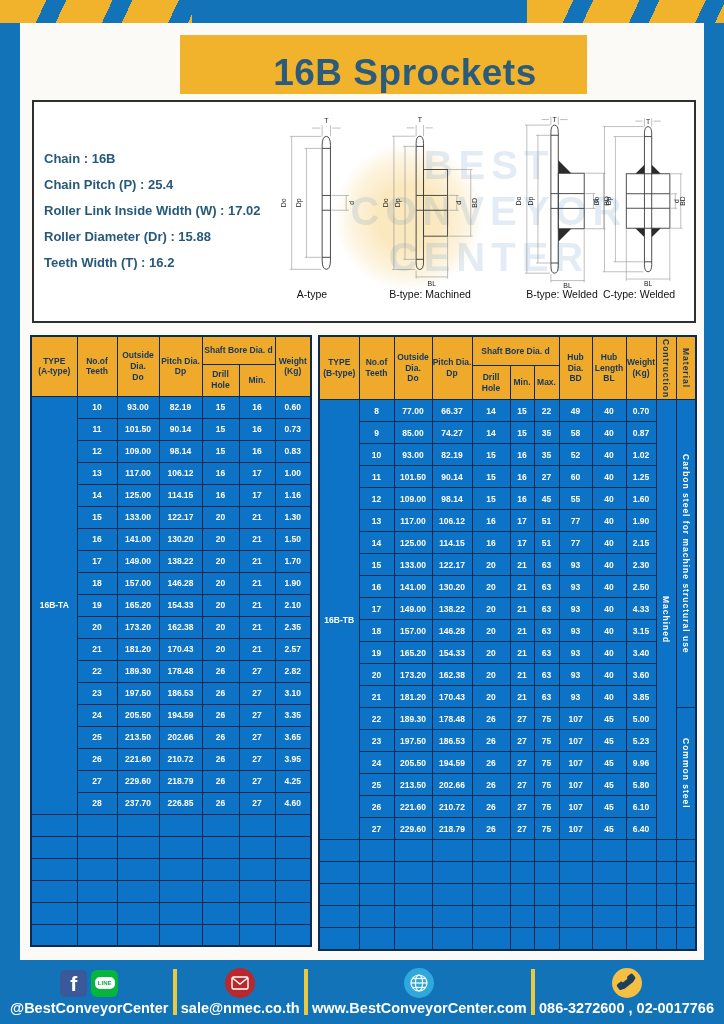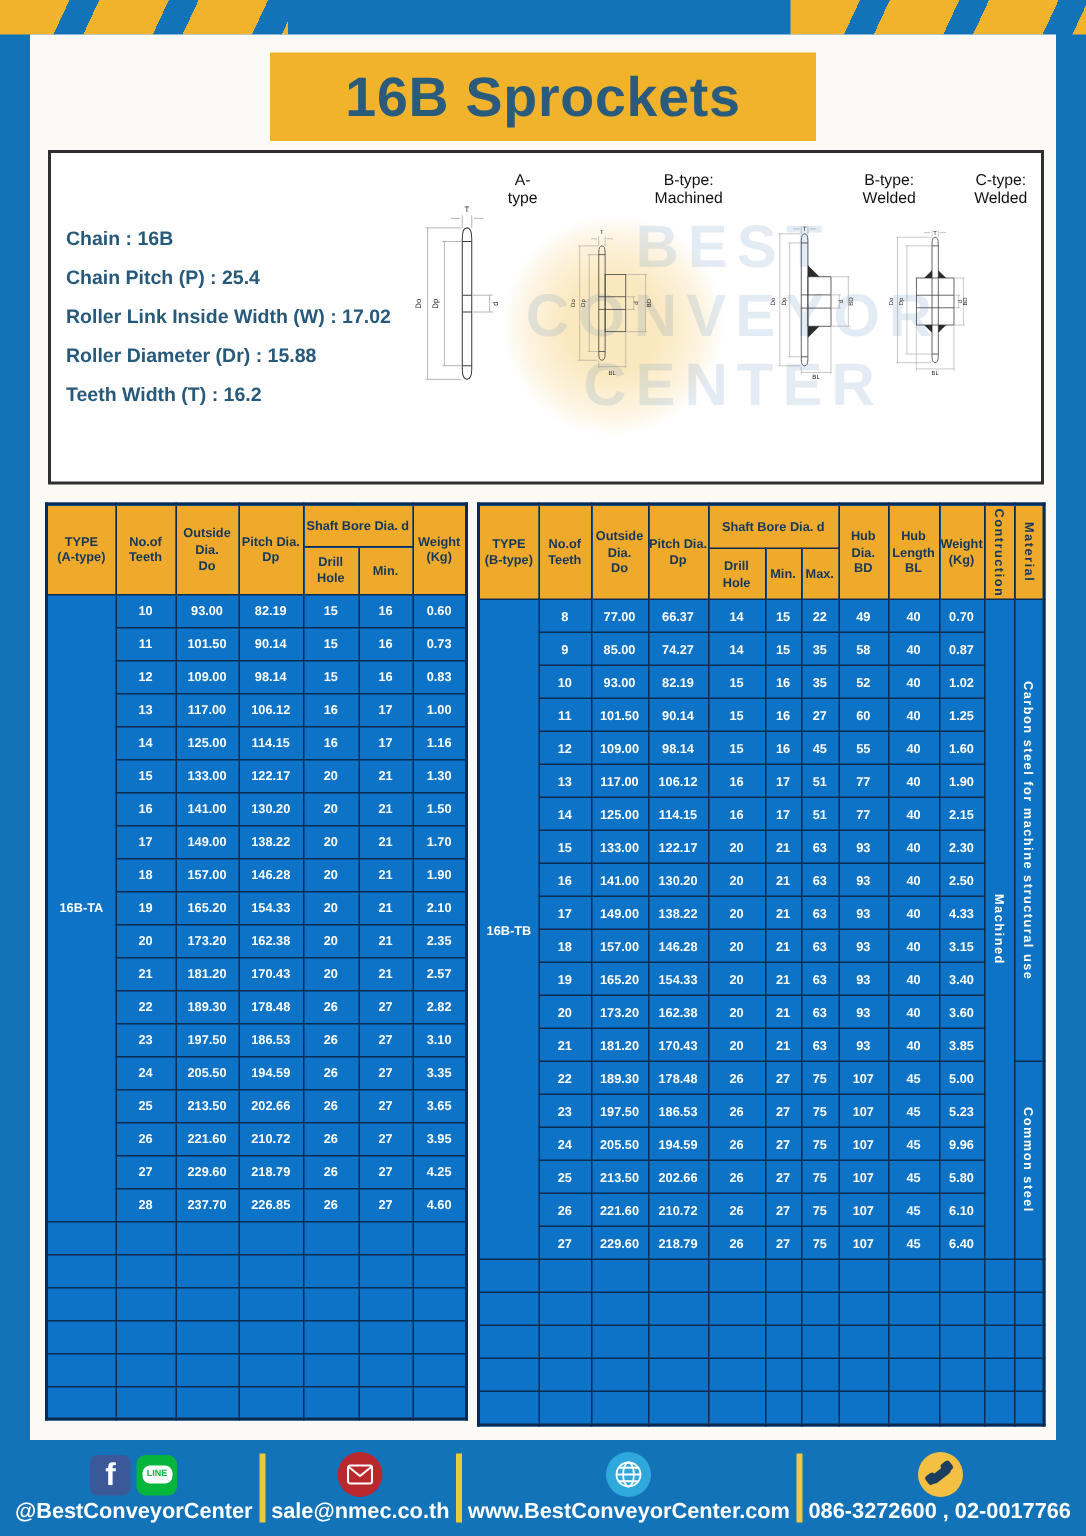--- a/index.html
+++ b/index.html
@@ -4,31 +4,31 @@
 <style>
   html,body{margin:0;padding:0;}
   body{font-family:"Liberation Sans",sans-serif;background:#e8e8e8;}
   .page{position:relative;width:724px;height:1024px;background:#1273B9;overflow:hidden;}
   .stripe{position:absolute;top:0;height:23px;
     background:repeating-linear-gradient(115deg,#F0B32B 0 42px,#1273B9 42px 60px);}
   .stripe-left{left:0;width:192px;}
   .stripe-right{left:527px;width:197px;}
   .sheet{position:absolute;left:20px;top:23px;width:684px;height:937px;background:#FBFAF7;}
   .banner{position:absolute;left:160px;top:12px;width:364px;height:59px;background:#F0B32B;
-    display:flex;align-items:center;justify-content:center;}
+    display:flex;align-items:flex-end;justify-content:center;padding-left:43px;}
   .banner h1{margin:0;font-size:37px;font-weight:800;color:#2A5B7D;letter-spacing:.5px;}
   .diagram-box{position:absolute;left:12px;top:77px;width:660px;height:219px;background:#fff;
     border:2px solid #2F2F2F;overflow:hidden;}
   .watermark{position:absolute;left:290px;top:40px;width:330px;color:rgba(38,110,180,.13);
     font-weight:800;font-size:40px;line-height:46px;letter-spacing:6px;text-align:center;z-index:0;}
   .wm-star{position:absolute;left:300px;top:40px;width:150px;height:150px;z-index:0;
     background:radial-gradient(circle at 50% 50%,rgba(240,179,43,.30) 0 30%,rgba(240,179,43,.14) 55%,transparent 70%);}
   .specs{position:absolute;left:10px;top:44px;width:230px;z-index:2;}
   .spec-line{font-size:13px;font-weight:700;color:#27597B;line-height:26px;white-space:nowrap;}
-  .dia{position:absolute;top:12px;height:196px;display:flex;flex-direction:row;z-index:1;}
+  .dia{position:absolute;top:12px;height:196px;display:flex;flex-direction:column;z-index:1;}
   .dia svg{width:100%;height:174px;display:block;}
   .dia .cap{height:16px;font-size:10.5px;color:#111;text-align:center;}
   .dia-a{left:230px;width:96px;}
   .dia-bm{left:344px;width:104px;}
   .dia-bw{left:476px;width:104px;}
   .dia-cw{left:556px;width:98px;}
   .dline{stroke:#3e3e3e;stroke-width:1;fill:none;}
   .dim{stroke:#8a8a8a;stroke-width:.6;fill:none;}
   .weld{fill:#2c2c2c;stroke:none;}
   .dlbl{font-size:7.5px;fill:#222;}

